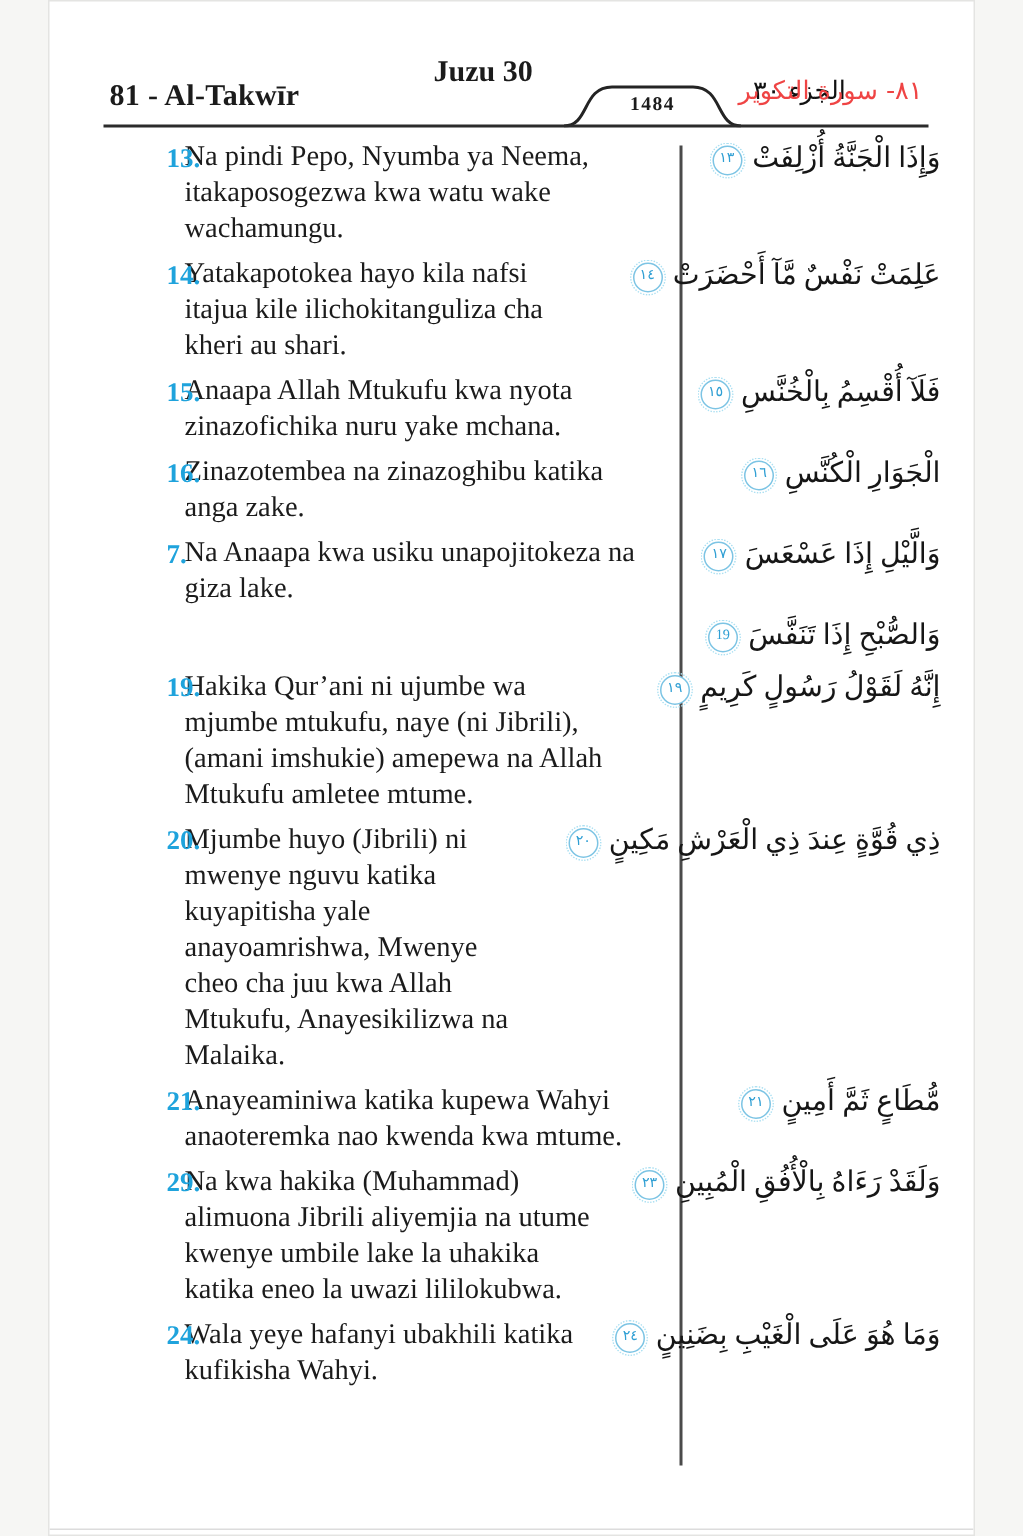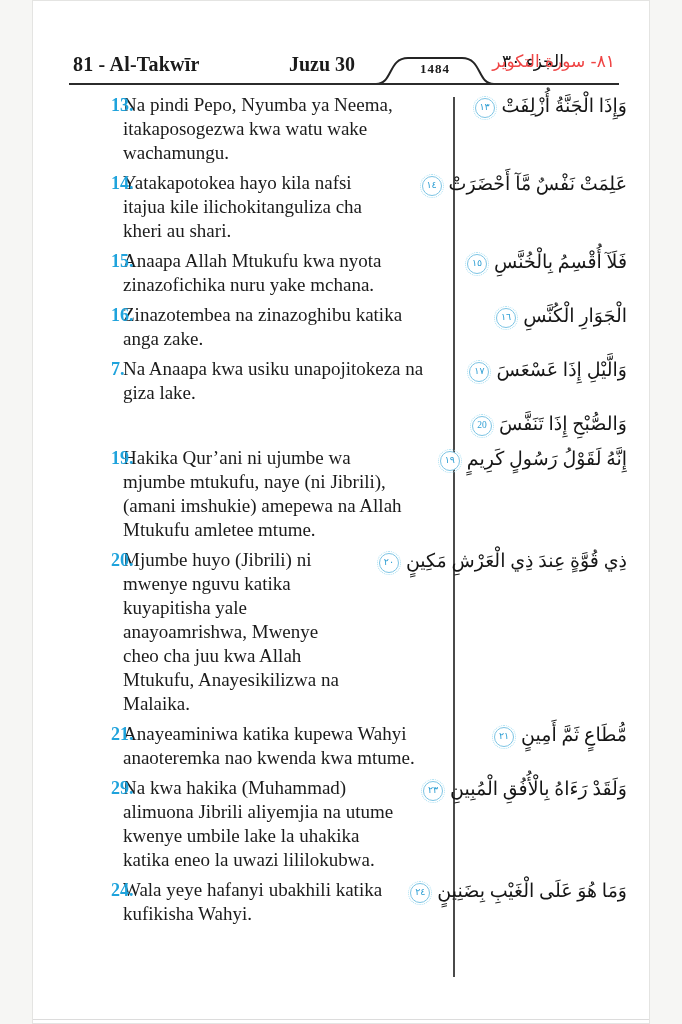--- a/index.html
+++ b/index.html
@@ -13,21 +13,21 @@
     content:""; position:absolute; left:0; right:0; bottom:3px; height:1px;
     background:#dcdcdc;
   }
 
   
   .hdr-title-left {
     position:absolute; top:52px; left:40px;
     font-weight:bold; font-size:20px; letter-spacing:0.2px;
   }
   .hdr-juzu {
-    position:absolute; top:52px; left:256px;
+    position:absolute; top:36px; left:256px;
     font-weight:bold; font-size:20px;
   }
   .hdr-tab {
     position:absolute; top:52px; left:342px; width:120px; height:32px;
   }
   .hdr-tab svg { position:absolute; left:0; top:0; }
   .hdr-page-num {
     position:absolute; left:0; right:0; top:8px; text-align:center;
     font-weight:bold; font-size:13px; letter-spacing:1px;
   }
@@ -135,21 +135,21 @@
 
     <div class="row">
       <div class="sw">
         <span class="vnum">7.</span>
         <span>Na Anaapa kwa usiku unapojitokeza na giza lake.</span>
       </div>
       <div class="ar"><span>وَالَّيْلِ إِذَا عَسْعَسَ</span><span class="rosette">١٧</span></div>
     </div>
 
     <div class="row">
-      <div class="ar"><span>وَالصُّبْحِ إِذَا تَنَفَّسَ</span><span class="rosette">20</span></div>
+      <div class="ar"><span>وَالصُّبْحِ إِذَا تَنَفَّسَ</span><span class="rosette">19</span></div>
     </div>
 
     <div class="row">
       <div class="sw">
         <span class="vnum">19.</span>
         <span>Hakika Qur’ani ni ujumbe wa mjumbe mtukufu, naye (ni Jibrili), (amani imshukie) amepewa na Allah Mtukufu amletee mtume.</span>
       </div>
       <div class="ar"><span>إِنَّهُ لَقَوْلُ رَسُولٍ كَرِيمٍ</span><span class="rosette">١٩</span></div>
     </div>
 

